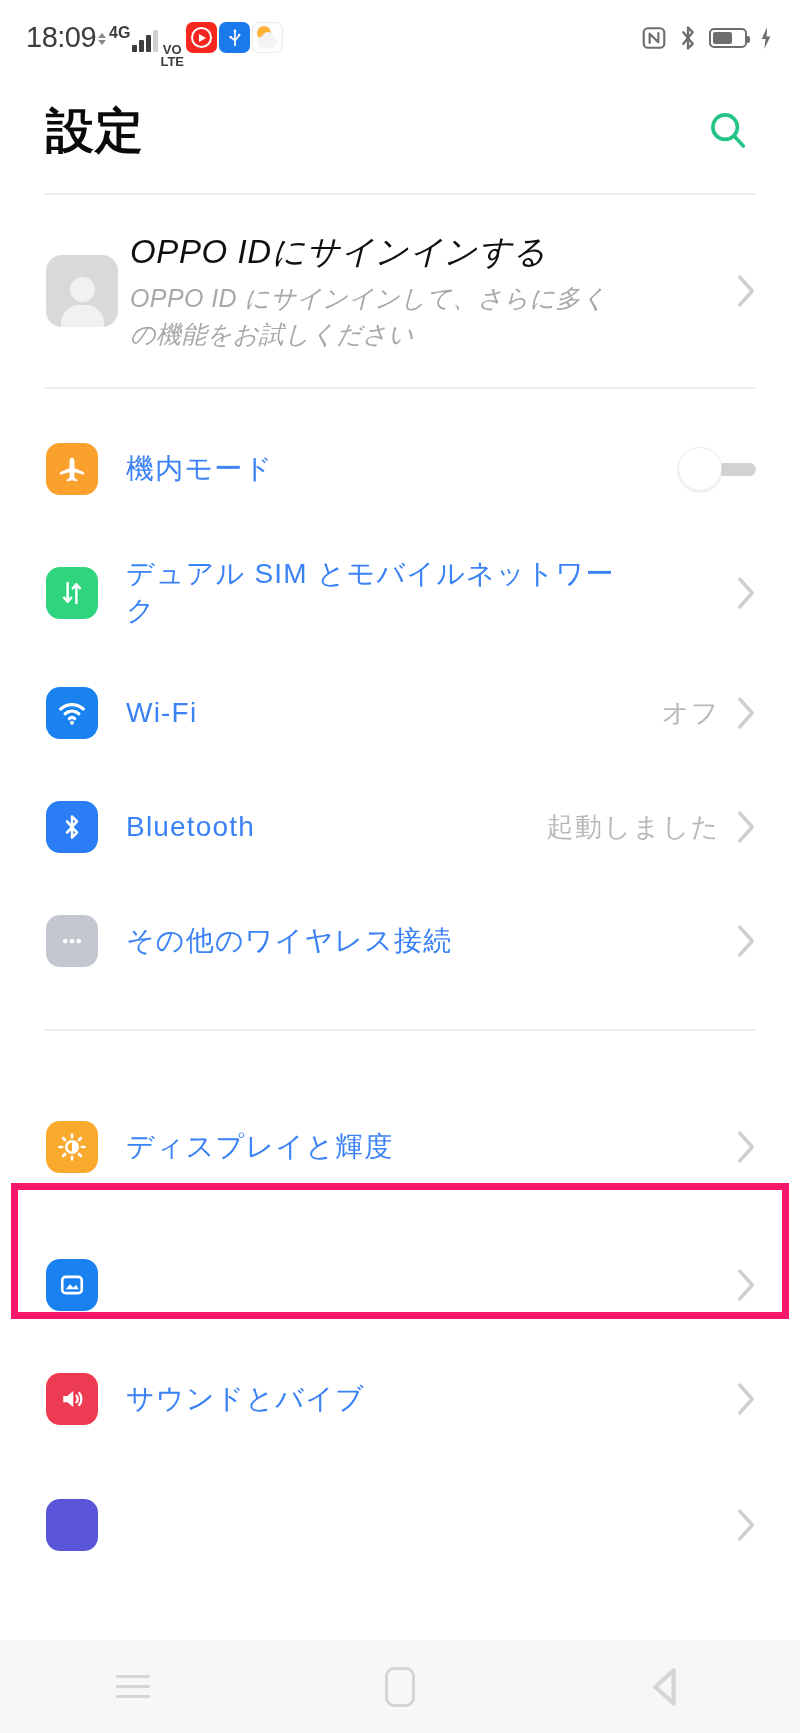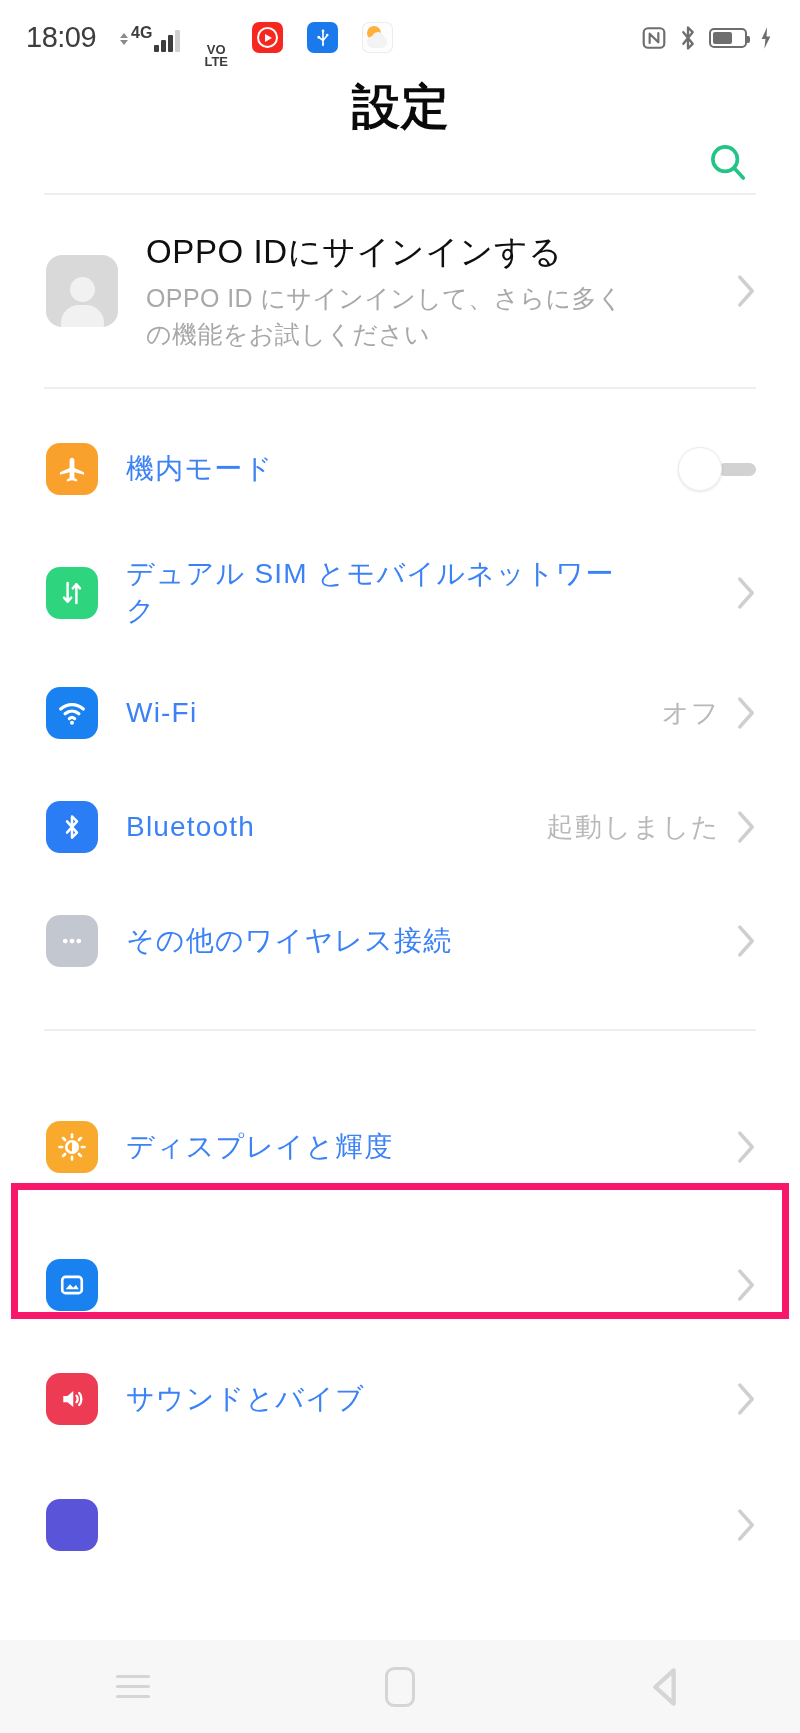--- a/index.html
+++ b/index.html
@@ -10,21 +10,21 @@
     overflow: hidden;
   }
   .phone { position: relative; width: 800px; height: 1733px; background:#fff; }
 
   
   .statusbar {
     position: relative; height: 75px;
     display: flex; align-items: center;
     padding: 0 26px;
   }
-  .sb-left { display: flex; align-items: center; gap: 24px; }
+  .sb-left { display: flex; align-items: center; gap: 2px; }
   .sb-time { font-size: 29px; color: #3d3d3d; letter-spacing: -0.5px; font-family:"Liberation Sans",sans-serif;}
   .sb-right { margin-left: auto; display: flex; align-items: center; gap: 11px; }
 
   .sig-wrap { display:flex; align-items:flex-end; gap:2px; height:28px;}
   .sig-updown { display:flex; flex-direction:column; justify-content:center; height:26px; margin-right:1px;}
   .tri-up { width:0;height:0;border-left:4px solid transparent;border-right:4px solid transparent;border-bottom:5px solid #8a8a8a; }
   .tri-dn { width:0;height:0;border-left:4px solid transparent;border-right:4px solid transparent;border-top:5px solid #8a8a8a; margin-top:2px;}
   .fourg { font-size:16px; font-weight:bold; color:#3d3d3d; line-height:1; margin-bottom:11px;}
   .bars { display:flex; align-items:flex-end; gap:2px; height:22px;}
   .bar { width:5px; background:#3d3d3d; border-radius:1px;}
@@ -40,21 +40,21 @@
   .ic-weather{ background:#fdfdfd; box-shadow:inset 0 0 0 1px #ececec; position:relative;}
   .ic-weather .sun{position:absolute;width:14px;height:14px;border-radius:50%;background:#ffb13b;top:4px;left:5px;}
   .ic-weather .cloud{position:absolute;width:20px;height:12px;border-radius:8px;background:#f3f3f3;bottom:5px;left:5px;}
   .ic-weather .cloud2{position:absolute;width:12px;height:12px;border-radius:50%;background:#f3f3f3;bottom:9px;left:10px;}
 
   .battery { width:38px;height:20px;border:2.4px solid #6e6e6e;border-radius:5px;position:relative;display:flex;align-items:center;padding:2px;}
   .battery::after{content:"";position:absolute;right:-5px;top:6px;width:3px;height:7px;background:#6e6e6e;border-radius:0 2px 2px 0;}
   .battery .fill{height:100%;background:#6e6e6e;border-radius:2px;}
 
   
-  .header { height:112px; display:flex; align-items:center; padding:0 44px 0 46px;flex-direction:column; }
+  .header { height:112px; display:flex; align-items:center; padding:0 44px 0 46px; }
   .page-title { font-size:48px; font-weight:bold; color:#0a0a0a; letter-spacing:1px; }
   .search-btn { margin-left:auto; width:56px;height:56px; display:flex;align-items:center;justify-content:center; cursor:pointer;}
   .divider { height:2px; background:#eeeeee; margin:0 44px; }
   .divider.top { margin-top:6px; }
 
   .row {
     display:flex; align-items:center;
     padding: 0 44px 0 46px;
     min-height: 96px;
     position: relative;
@@ -64,21 +64,21 @@
   .row .value { margin-left:auto; font-size:27px; color:#b9b9b9; letter-spacing:1.5px; white-space:nowrap; }
   .row .chev { margin-left:18px; flex:0 0 auto; width:20px; height:34px; }
   .row.with-value .chev { margin-left:16px; }
 
   
   .account-row { display:flex; align-items:center; padding: 0 44px 0 46px; height:140px; }
   .avatar { width:72px;height:72px;border-radius:16px;background:#d9d9d9; display:flex;align-items:flex-end;justify-content:center; overflow:hidden;}
   .avatar-inner{position:relative;width:72px;height:72px;display:flex;flex-direction:column;align-items:center;justify-content:flex-end;}
   .avatar-inner .h{width:25px;height:25px;border-radius:50%;background:#f1f1f1;margin-bottom:3px;}
   .avatar-inner .b{width:43px;height:22px;border-radius:18px 18px 0 0;background:#f1f1f1;}
-  .account-text { margin-left:28px; flex:1 1 auto; }
+  .account-text { margin-left:12px; flex:1 1 auto;font-style:italic; }
   .account-title { font-size:33px; color:#0f0f0f; letter-spacing:0.6px; }
   .account-sub { font-size:25px; color:#a8a8a8; line-height:1.42; margin-top:6px; letter-spacing:0.4px; max-width:480px;}
 
   
   .toggle { margin-left:auto; width:78px; height:44px; position:relative; display:flex; align-items:center; }
   .toggle .track { position:absolute; right:0; width:38px; height:13px; border-radius:7px; background:#d2d2d2; }
   .toggle .knob { position:absolute; left:0; width:44px; height:44px; border-radius:50%; background:#fff; border:1.6px solid #ededed; box-shadow:0 1px 3px rgba(0,0,0,0.10); }
 
   
   .highlight-box {

